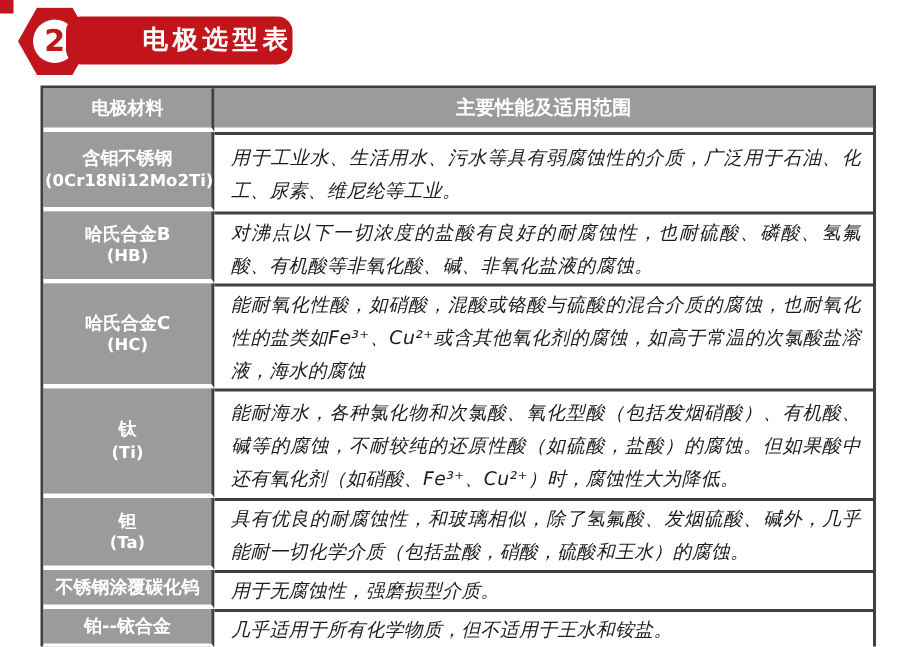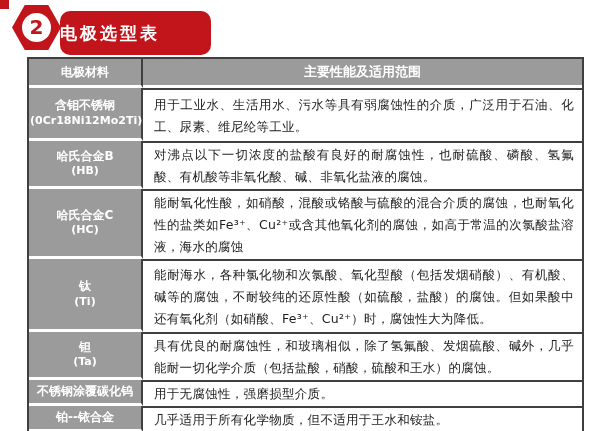--- a/index.html
+++ b/index.html
@@ -28,25 +28,25 @@
     width: 29px; height: 29px; border-radius: 50%;
     background: #ffffff;
     display: flex; align-items: center; justify-content: center;
   }
   .hex-number {
     color: var(--red);
     font-size: 20px; font-weight: bold; line-height: 1;
     transform: translateY(-1px);
   }
   .title-badge {
-    position: absolute; left: 60px; top: 11px;
-    width: 151px; height: 44px;
+    position: absolute; left: 44px; top: 11px;
+    width: 151px; height: 32px;
     background: var(--red);
     border-radius: 10px;
-    display: flex; align-items: center; justify-content: flex-start;
+    display: flex; align-items: center; justify-content: flex-end;
   }
   .title-badge-text {
     color: #ffffff; font-size: 17px; font-weight: bold;
     letter-spacing: 3px; line-height: 1;
   }
 
   
   .sel-table {
     position: absolute; left: 27px; top: 57px;
     width: 557px;
@@ -80,20 +80,21 @@
   }
   td.desc {
     background: #ffffff;
     color: #1c1c1c;
     font-size: 12.5px;
     line-height: 22px;
     letter-spacing: 0.3px;
     text-align: justify;
     padding: 1px 8px 1px 11px;
     border-top: 2px solid var(--line);
+    font-style: italic;
   }
   td.mat .material-grade { font-size: 11px; }
 
   tr.h-head { height: 29px; padding-left: 30px; }
   tr.h-r0 { height: 53px; border-radius: 23px; }
   tr.h-r1 { height: 46px; }
   tr.h-r2 { height: 69px; }
   tr.h-r3 { height: 73px; }
   tr.h-r4 { height: 43px; }
   tr.h-r5 { height: 23px; margin-top: 26px; }

